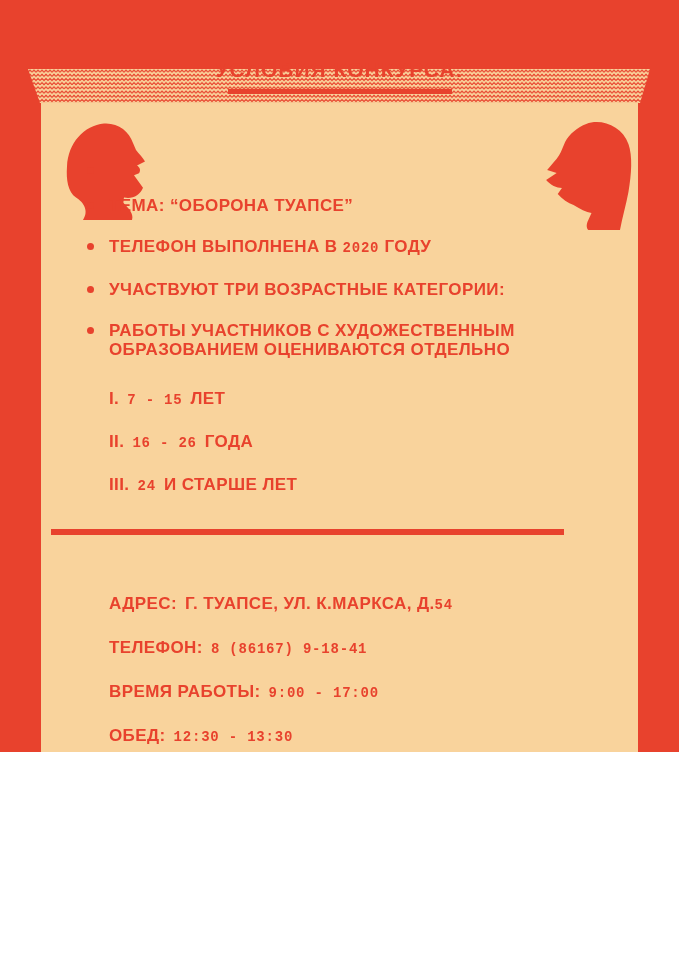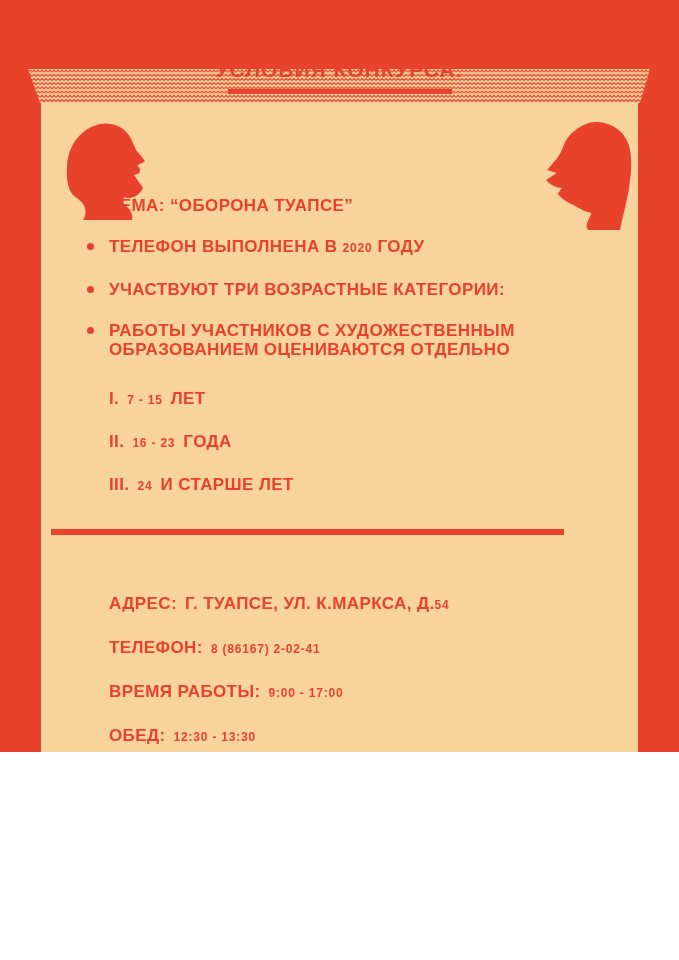--- a/index.html
+++ b/index.html
@@ -85,23 +85,23 @@
   }
   .bullet {
     flex: 0 0 auto;
     width: 7px; height: 7px;
     border-radius: 50%;
     background: var(--red);
     margin: 6px 15px 0 0;
   }
 
   .num {
-    font-family: Liberation Sans, sans-serif;
+    font-family: Liberation Mono, monospace;
     font-weight: 700;
-    font-size: 12px;
+    font-size: 14px;
     letter-spacing: 0.8px;
   }
 
   .ages {
     position: absolute;
     top: 389px; left: 109px;
     list-style: none;
   }
   .ages li {
     margin-bottom: 22px;
@@ -215,35 +215,35 @@
         <span class="bullet"></span>
         <span>РАБОТЫ УЧАСТНИКОВ С ХУДОЖЕСТВЕННЫМ ОБРАЗОВАНИЕМ ОЦЕНИВАЮТСЯ ОТДЕЛЬНО</span>
       </li>
     </ul>
 
     <ul class="ages">
       <li>
         <span class="numeral">I.</span><span class="num">7 - 15</span><span class="suffix">ЛЕТ</span>
       </li>
       <li>
-        <span class="numeral">II.</span><span class="num">16 - 23</span><span class="suffix">ГОДА</span>
+        <span class="numeral">II.</span><span class="num">16 - 26</span><span class="suffix">ГОДА</span>
       </li>
       <li>
         <span class="numeral">III.</span><span class="num">24</span><span class="suffix">И СТАРШЕ ЛЕТ</span>
       </li>
     </ul>
 
     <div class="divider"></div>
 
     <div class="contact">
       <div class="row">
         <span class="c-label">АДРЕС:</span><span>Г. ТУАПСЕ, УЛ. К.МАРКСА, Д.</span><span class="num gap">54</span>
       </div>
       <div class="row">
-        <span class="c-label">ТЕЛЕФОН:</span><span class="num">8 (86167) 2-02-41</span>
+        <span class="c-label">ТЕЛЕФОН:</span><span class="num">8 (86167) 9-18-41</span>
       </div>
       <div class="row">
         <span class="c-label">ВРЕМЯ РАБОТЫ:</span><span class="num">9:00 - 17:00</span>
       </div>
       <div class="row">
         <span class="c-label">ОБЕД:</span><span class="num">12:30 - 13:30</span>
       </div>
     </div>
 
   </div>

